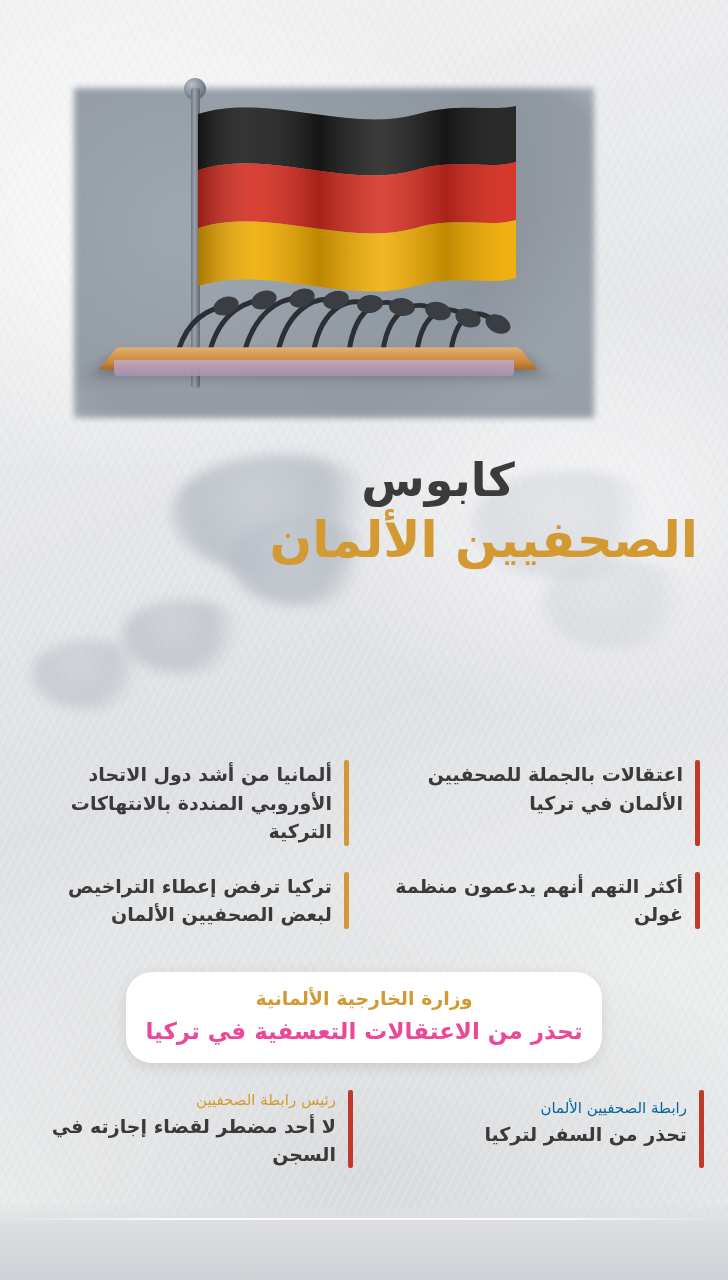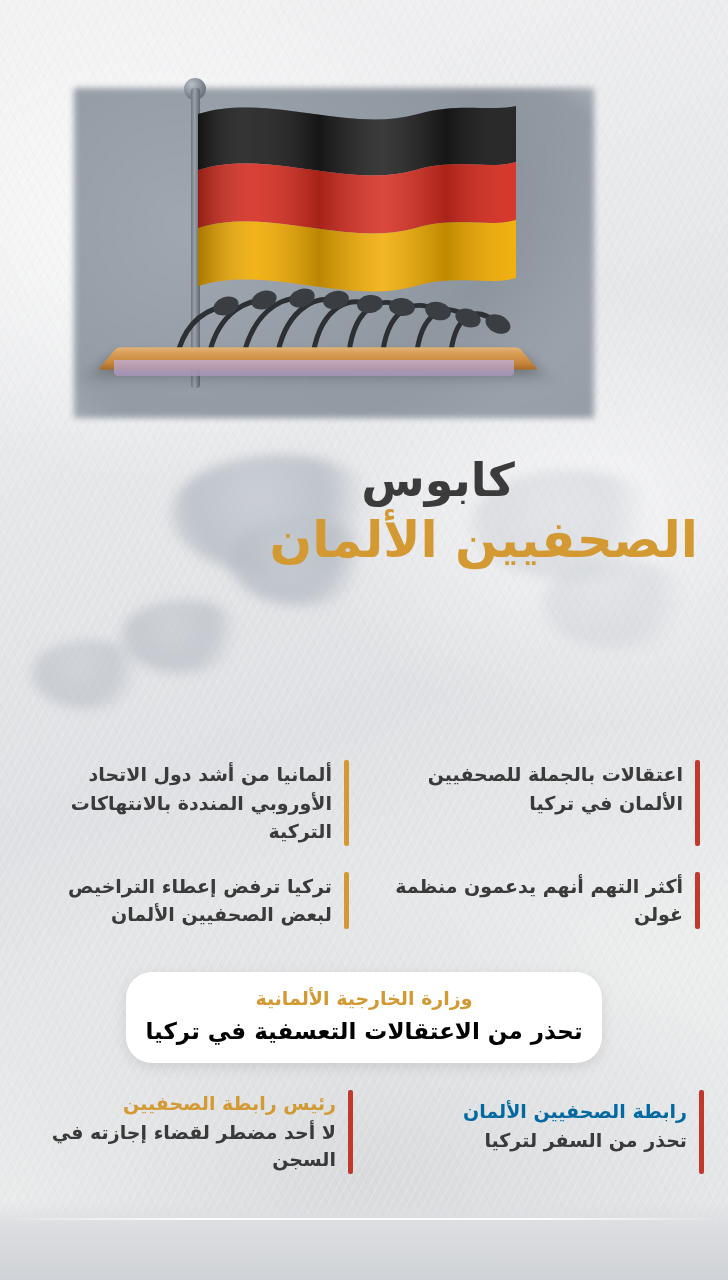--- a/index.html
+++ b/index.html
@@ -189,21 +189,21 @@
   }
   .banner-line1 {
     font-size: 19px;
     font-weight: 700;
     color: #d39a33;
     line-height: 1.35;
   }
   .banner-line2 {
     font-size: 23px;
     font-weight: 700;
-    color: #000000;
+    color: #ec4899;
     line-height: 1.35;
     margin-top: 4px;
   }
 
   
   .quotes {
     position: absolute;
     left: 24px;
     top: 1090px;
     width: 680px;
@@ -219,22 +219,22 @@
   }
   .quote .bar {
     width: 5px;
     align-self: stretch;
     min-height: 54px;
     border-radius: 2px;
     flex: 0 0 auto;
   }
   .quote .qtext { text-align: right; }
   .q-head {
-    font-size: 19px;
-    font-weight: 700;
+    font-size: 15px;
+    font-weight: 400;
     color: #d39a33;
     line-height: 1.4;
   }
   .q-head.red { color: #0369a1; margin-top: 8px; }
   .q-body {
     font-size: 19px;
     font-weight: 700;
     color: #3a3a3b;
     line-height: 1.45;
     margin-top: 2px;

